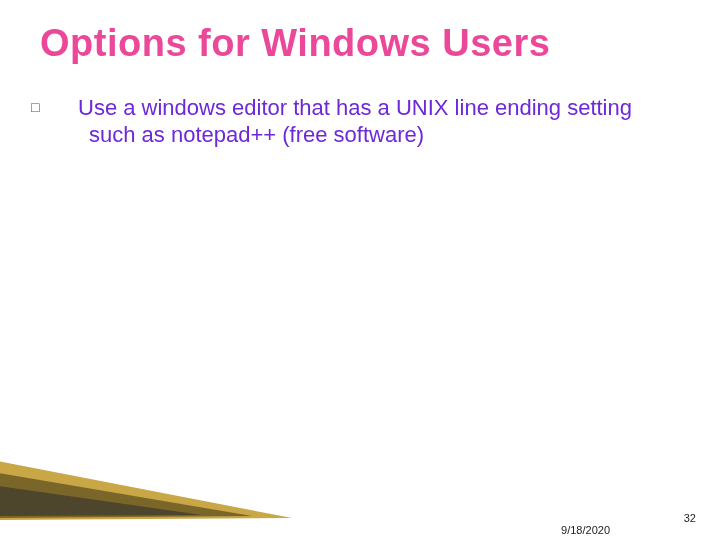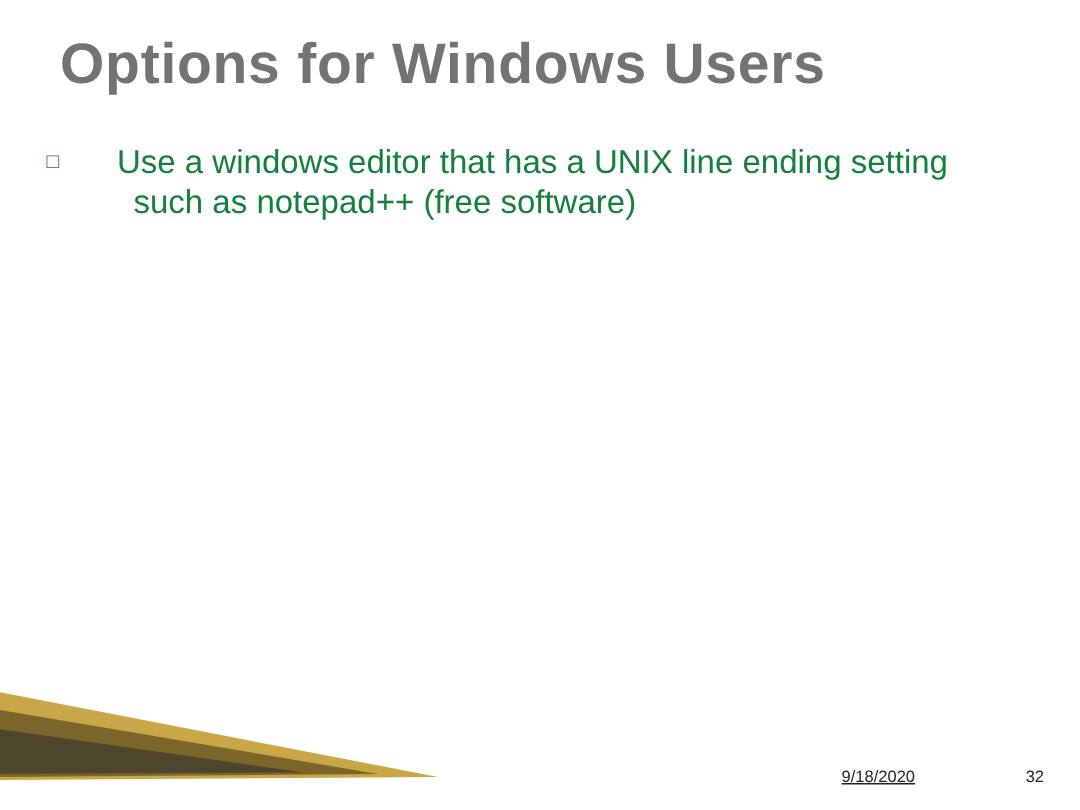--- a/index.html
+++ b/index.html
@@ -18,56 +18,55 @@
     position: relative;
     box-sizing: border-box;
   }
   .title {
     position: absolute;
     top: 22px;
     left: 40px;
     right: 40px;
     font-size: 38px;
     font-weight: 700;
-    color: #737373;
+    color: #ec4899;
     letter-spacing: 0.5px;
     font-family: "Lucida Sans Unicode", "Lucida Grande", Arial, sans-serif;
   }
   .body {
     position: absolute;
     top: 95px;
     left: 60px;
     right: 70px;
     font-size: 22px;
     line-height: 1.22;
-    color: #15803d;
+    color: #6d28d9;
   }
   .body p {
     margin: 0 0 1px 0;
     text-indent: -29px;
     padding-left: 29px;
   }
   .bullet {
     font-family: Arial, sans-serif;
     font-size: 14px;
     position: relative;
     top: -3px;
     padding-right: 2px;
     display: inline-block;
     width: 16px;
     text-align: left;
   }
   .footer-date {
     position: absolute;
-    bottom: 16px;
+    bottom: 4px;
     right: 110px;
     font-size: 11px;
     color: #222;
     font-family: Arial, sans-serif;
-    text-decoration: underline;
   }
   .footer-page {
     position: absolute;
     bottom: 16px;
     right: 24px;
     font-size: 11px;
     color: #222;
     font-family: Liberation Sans, sans-serif;
   }
   

